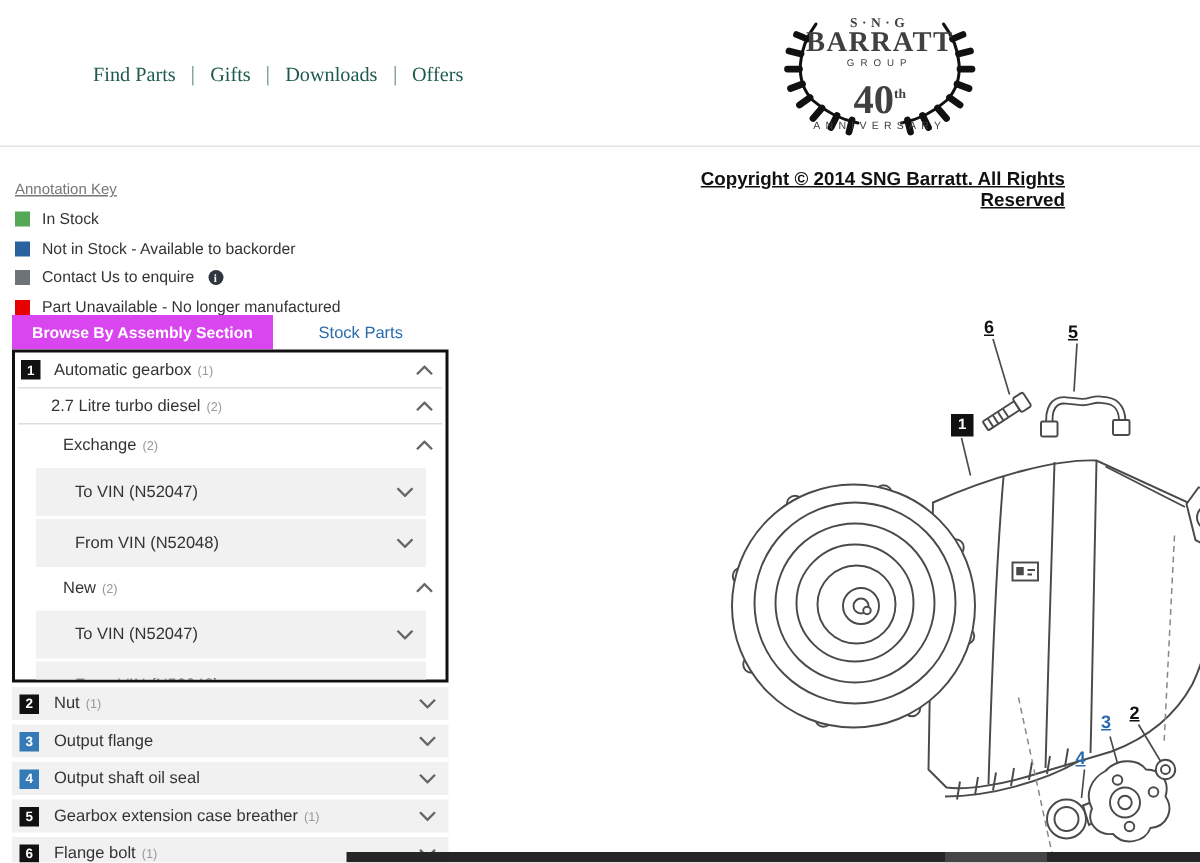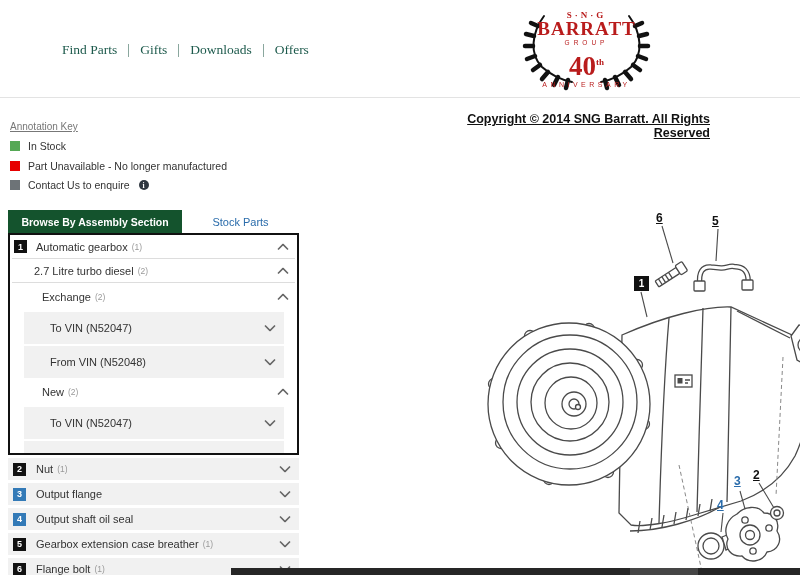--- a/index.html
+++ b/index.html
@@ -6,21 +6,21 @@
   .screen{position:relative;width:800px;height:575px;background:#fff;overflow:hidden;
           font-family:"Liberation Sans",sans-serif;color:#333;}
 
   
   .topnav{position:absolute;left:62px;top:42px;display:flex;align-items:center;gap:11px;
           font-family:"Liberation Serif",serif;font-size:13.5px;}
   .topnav a{color:#1d5a4c;text-decoration:none;cursor:pointer;}
   .navsep{width:1px;height:13px;background:#8aa79e;display:inline-block;}
 
   
-  .logo{position:absolute;left:514px;top:4px;width:145px;height:94px;text-align:center;color:#b91c1c;}
+  .logo{position:absolute;left:514px;top:4px;width:145px;height:94px;text-align:center;color:#404040;}
   .logo svg{position:absolute;left:0;top:0;}
   .logo .l1{position:relative;font-family:"Liberation Serif",serif;font-weight:bold;font-size:9px;letter-spacing:3px;margin-top:6px;}
   .logo .l2{position:relative;font-family:"Liberation Serif",serif;font-weight:bold;font-size:19px;letter-spacing:1px;line-height:18px;}
   .logo .l3{position:relative;font-size:6.5px;letter-spacing:4px;margin-top:1px;}
   .logo .l4{position:relative;font-family:"Liberation Serif",serif;font-weight:bold;font-size:27px;line-height:26px;margin-top:3px;}
   .logo .l4 sup{font-size:9px;}
   .logo .l5{position:relative;font-size:7px;letter-spacing:3.5px;margin-top:2px;}
 
   .hdr-divider{position:absolute;left:0;top:97px;width:800px;height:1px;background:#e3e3e3;}
   .copyright{position:absolute;left:410px;top:112px;width:300px;text-align:right;
@@ -30,21 +30,21 @@
   .annokey{position:absolute;left:10px;top:121px;}
   .annokey .title{font-size:10px;color:#777;text-decoration:underline;margin-bottom:8px;}
   .keyitem{display:flex;align-items:center;gap:8px;margin-bottom:7.5px;font-size:10.5px;color:#333;}
   .sw{width:10px;height:10px;display:inline-block;flex:none;}
   .infoicon{display:inline-flex;align-items:center;justify-content:center;width:10px;height:10px;
             border-radius:50%;background:#2f3640;color:#fff;font-size:7.5px;font-weight:bold;
             font-family:"Liberation Serif",serif;margin-left:1px;cursor:pointer;}
 
   
   .tabs{position:absolute;left:8px;top:210px;width:291px;height:23px;display:flex;}
-  .tab-active{width:174px;height:23px;background:#14532d;color:#fff;font-size:10.5px;font-weight:600;
+  .tab-active{width:174px;height:23px;background:#d946ef;color:#fff;font-size:10.5px;font-weight:600;
               display:flex;align-items:center;justify-content:center;cursor:pointer;}
   .tab-idle{width:117px;height:23px;color:#2a6cab;font-size:11px;
             display:flex;align-items:center;justify-content:center;cursor:pointer;}
 
   
   .panelbox{position:absolute;left:8px;top:233px;width:291px;height:222px;border:2px solid #111;
             background:#fff;box-sizing:border-box;overflow:hidden;}
   .prow{position:relative;height:23px;display:flex;align-items:center;font-size:11px;color:#333;cursor:pointer;}
   .prow .chev{position:absolute;right:8px;top:50%;transform:translateY(-50%);display:flex;}
   .badge{width:13px;height:13px;display:inline-flex;align-items:center;justify-content:center;
@@ -120,27 +120,31 @@
 
   <a class="copyright">Copyright © 2014 SNG Barratt. All Rights Reserved</a>
 
   <div class="annokey">
     <div class="title">Annotation Key</div>
     <div class="keyitem">
       <span class="sw" style="background: rgb(85, 168, 85);"></span>
       <span>In Stock</span>
     </div>
     <div class="keyitem">
-      <span class="sw" style="background: rgb(230, 0, 0);"></span>
-      <span>Part Unavailable - No longer manufactured</span>
+      <span class="sw" style="background: rgb(42, 98, 160);"></span>
+      <span>Not in Stock - Available to backorder</span>
     </div>
     <div class="keyitem">
       <span class="sw" style="background: rgb(109, 115, 119);"></span>
       <span>Contact Us to enquire</span>
       <span class="infoicon">i</span>
+    </div>
+    <div class="keyitem">
+      <span class="sw" style="background: rgb(230, 0, 0);"></span>
+      <span>Part Unavailable - No longer manufactured</span>
     </div>
   </div>
 
   <div class="tabs">
     <div class="tab-active">Browse By Assembly Section</div>
     <div class="tab-idle">Stock Parts</div>
   </div>
 
   <div class="panelbox">
     <div class="prow row-head">

